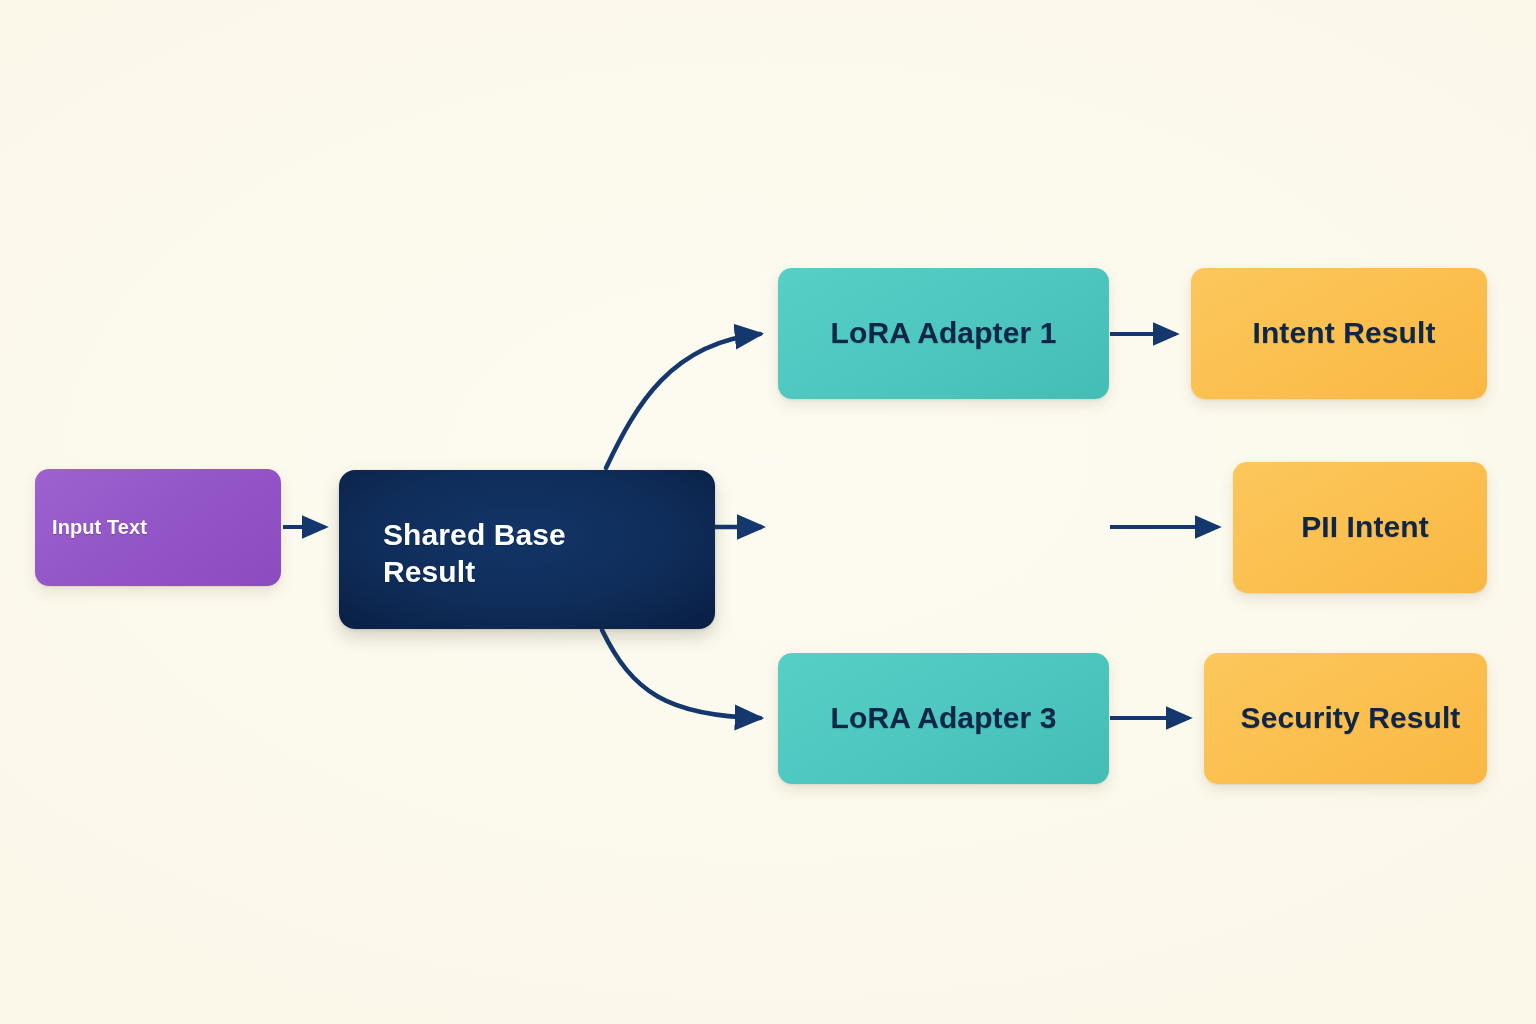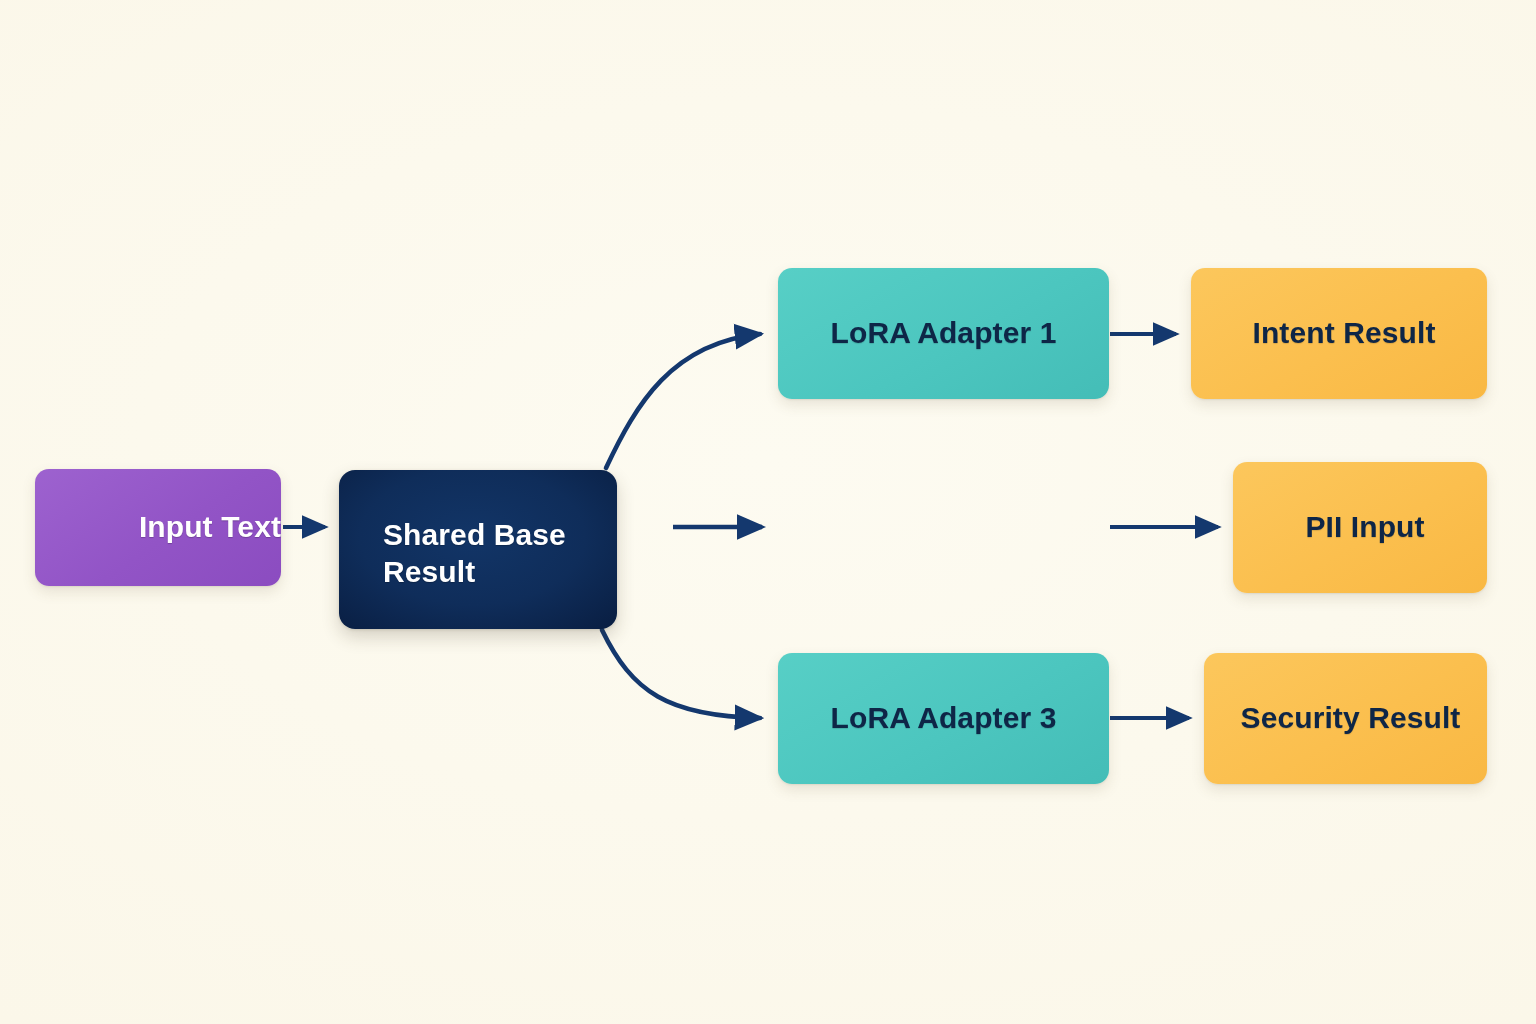--- a/index.html
+++ b/index.html
@@ -55,30 +55,31 @@
     left: 35px;
     top: 469px;
     width: 246px;
     height: 117px;
     background: linear-gradient(145deg, #9d62cf 0%, #9254c6 55%, #8b4cc0 100%);
     justify-content: center;
     text-align: center;
   }
   .node-input .label {
     color: #ffffff;
-    font-size: 30px;
+    font-size: 20px;
     font-weight: 600;
-    text-align: right;
+    text-align: left;
+    padding-left: 17px;
   }
 
   
   .node-base {
     left: 339px;
     top: 470px;
-    width: 278px;
+    width: 376px;
     height: 159px;
     border-radius: 16px;
     background:
       radial-gradient(ellipse 90% 95% at 48% 42%, #123567 0%, #0f2d5a 45%, #0a2045 78%, #081a38 100%);
     padding: 8px 0 0 44px;
     box-shadow: 0 8px 18px rgba(60, 52, 28, 0.20),
                 0 1px 3px rgba(60, 52, 28, 0.14);
   }
   .node-base .label {
     color: #ffffff;
@@ -168,19 +169,19 @@
     <span class="label">LoRA Adapter 1</span>
   </div>
   <div class="node node-adapter adapter-3">
     <span class="label">LoRA Adapter 3</span>
   </div>
 
   <div class="node node-result result-1">
     <span class="label">Intent Result</span>
   </div>
   <div class="node node-result result-2">
-    <span class="label">PII Input</span>
+    <span class="label">PII Intent</span>
   </div>
   <div class="node node-result result-3">
     <span class="label">Security Result</span>
   </div>
 
 </div>
 
 </body></html>

